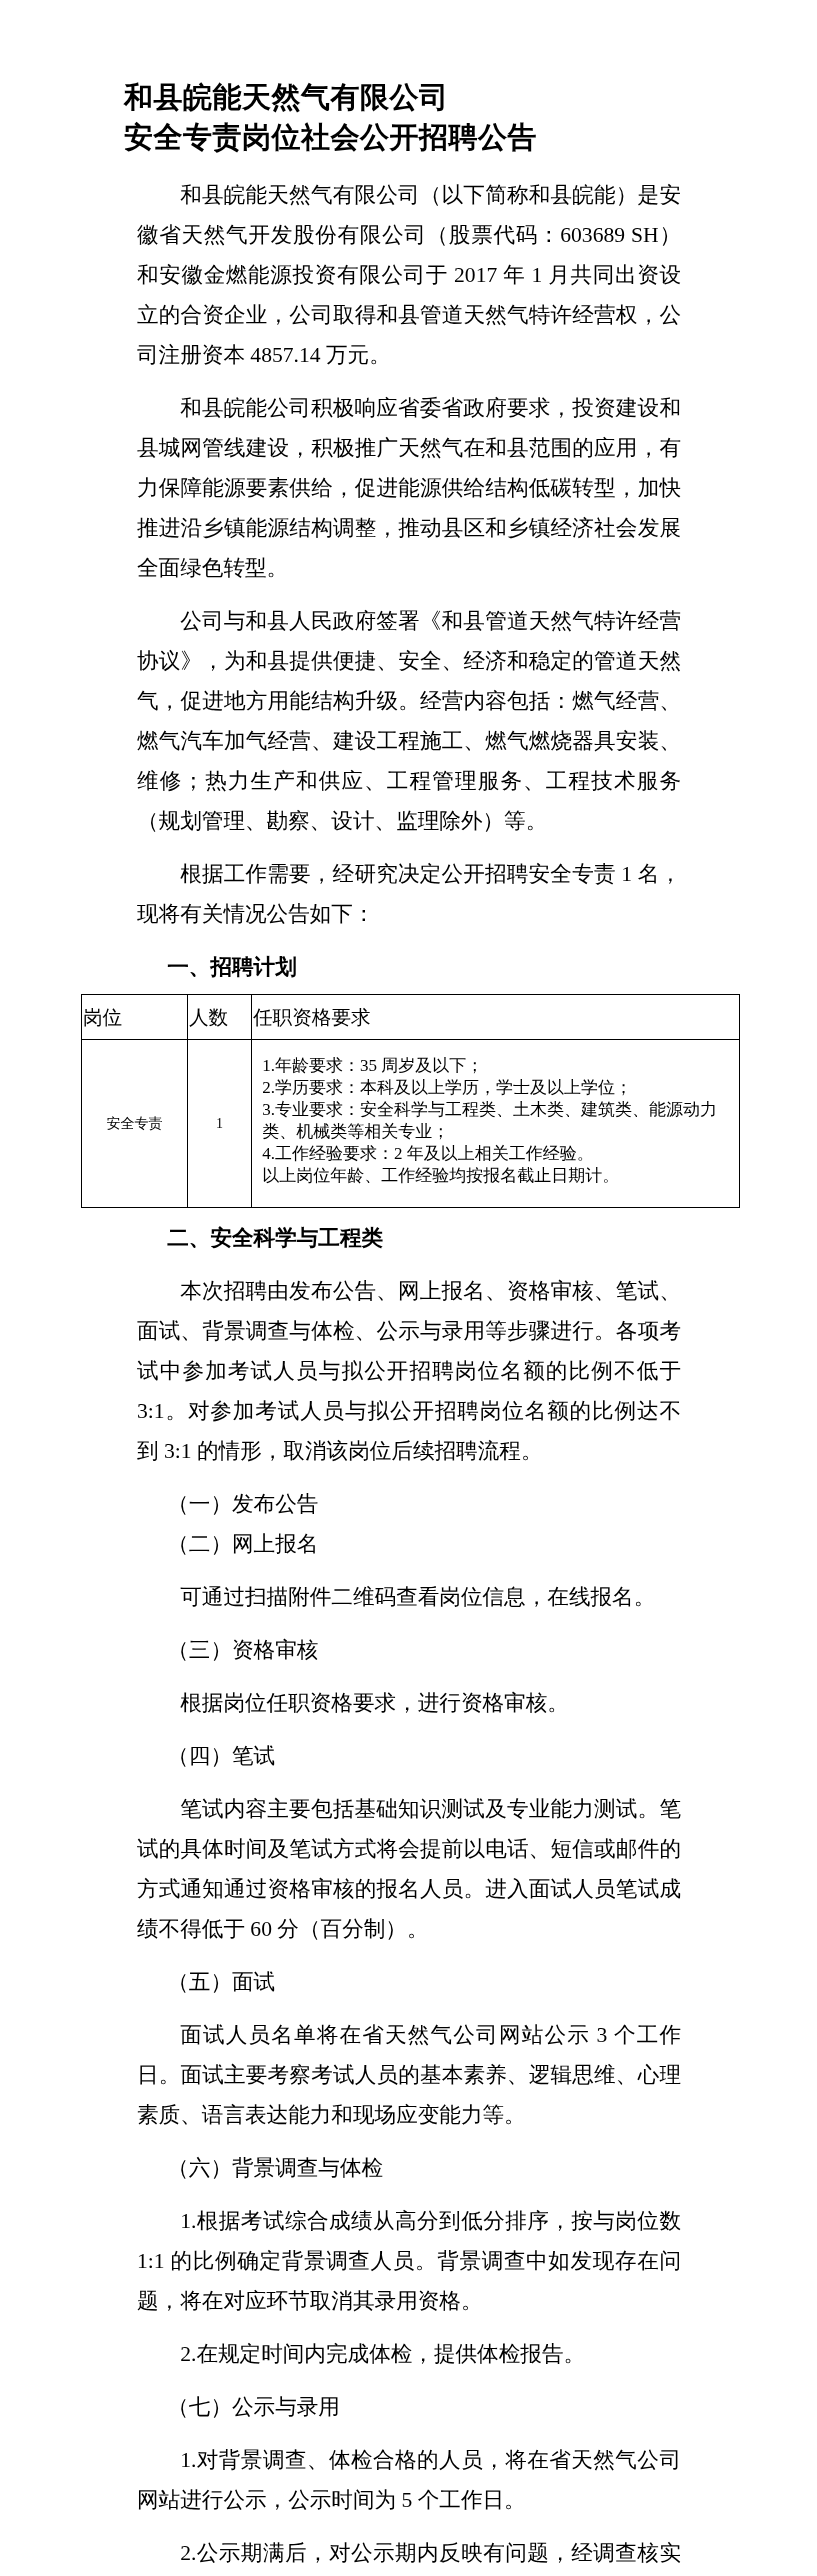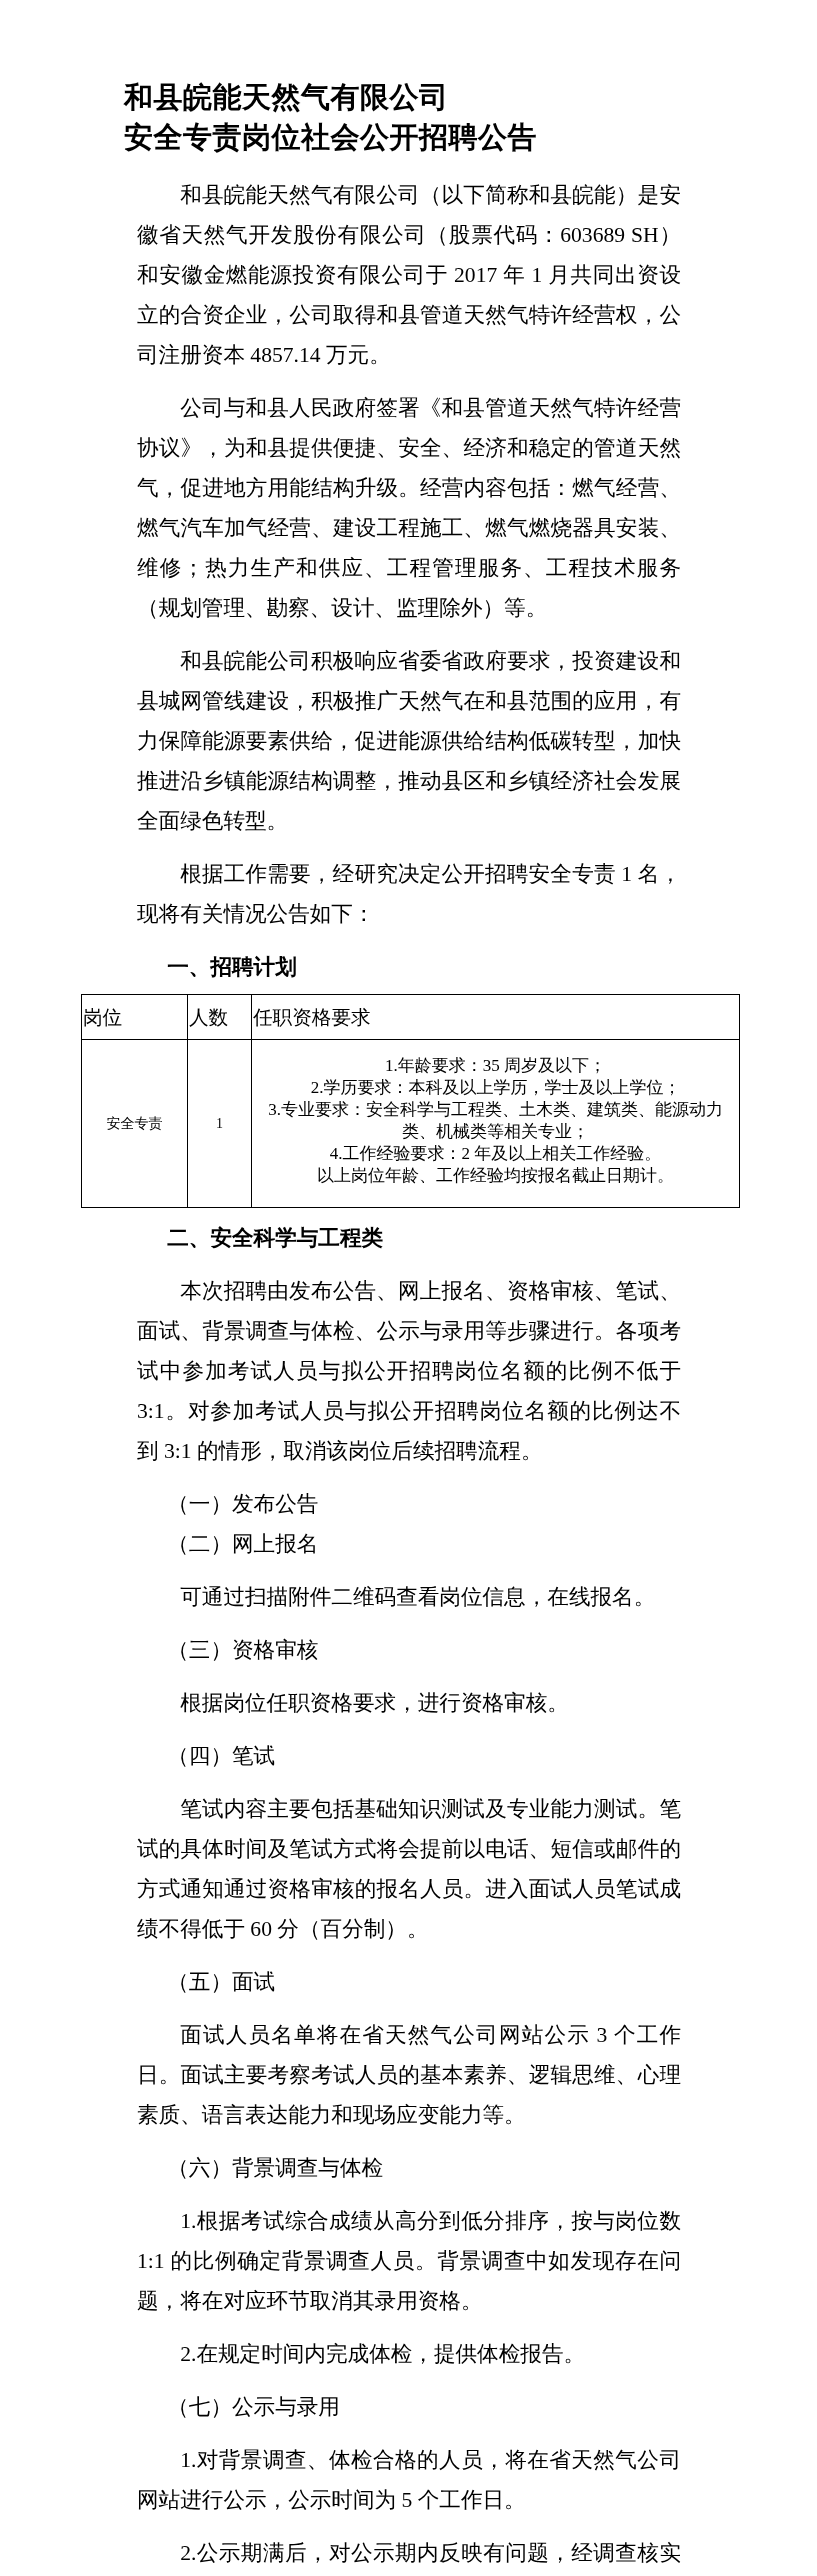--- a/index.html
+++ b/index.html
@@ -38,35 +38,35 @@
   table.plan th, table.plan td { border:1.5px solid #000; }
   table.plan col.c1 { width:106px; }
   table.plan col.c2 { width:64px; }
   table.plan col.c3 { width:488px; }
   table.plan thead th {
     height:42px; font-size:19.6px; font-weight:400;
     text-align:left; vertical-align:middle;
   }
   td.cellCenter { text-align:center; vertical-align:middle; font-size:14px; }
   td.cellReq { padding:14.4px 10.3px 20.6px 10.3px; vertical-align:top; }
-  .reqLine { font-size:17px; line-height:22px; text-align:center; }
+  .reqLine { font-size:17px; line-height:22px; text-align:left; }
 </style>
 </head>
 <body>
 
 <div class="page">
 
   <div class="title-block">
     <div class="title-line">和县皖能天然气有限公司</div>
     <div class="title-line">安全专责岗位社会公开招聘公告</div>
   </div>
 
   <p class="p">和县皖能天然气有限公司（以下简称和县皖能）是安徽省天然气开发股份有限公司（股票代码：603689 SH）和安徽金燃能源投资有限公司于 2017 年 1 月共同出资设立的合资企业，公司取得和县管道天然气特许经营权，公司注册资本 4857.14 万元。</p>
+  <p class="p">和县皖能公司积极响应省委省政府要求，投资建设和县城网管线建设，积极推广天然气在和县范围的应用，有力保障能源要素供给，促进能源供给结构低碳转型，加快推进沿乡镇能源结构调整，推动县区和乡镇经济社会发展全面绿色转型。</p>
   <p class="p">公司与和县人民政府签署《和县管道天然气特许经营协议》，为和县提供便捷、安全、经济和稳定的管道天然气，促进地方用能结构升级。经营内容包括：燃气经营、燃气汽车加气经营、建设工程施工、燃气燃烧器具安装、维修；热力生产和供应、工程管理服务、工程技术服务（规划管理、勘察、设计、监理除外）等。</p>
-  <p class="p">和县皖能公司积极响应省委省政府要求，投资建设和县城网管线建设，积极推广天然气在和县范围的应用，有力保障能源要素供给，促进能源供给结构低碳转型，加快推进沿乡镇能源结构调整，推动县区和乡镇经济社会发展全面绿色转型。</p>
   <p class="p">根据工作需要，经研究决定公开招聘安全专责 1 名，现将有关情况公告如下：</p>
 
   <p class="h-bold">一、招聘计划</p>
 
   <table class="plan">
     <colgroup>
         <col class="c1">
         <col class="c2">
         <col class="c3">
       </colgroup>

